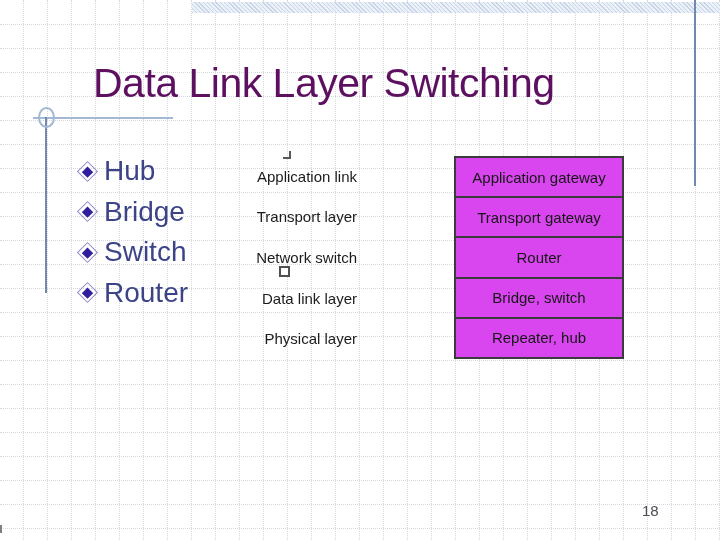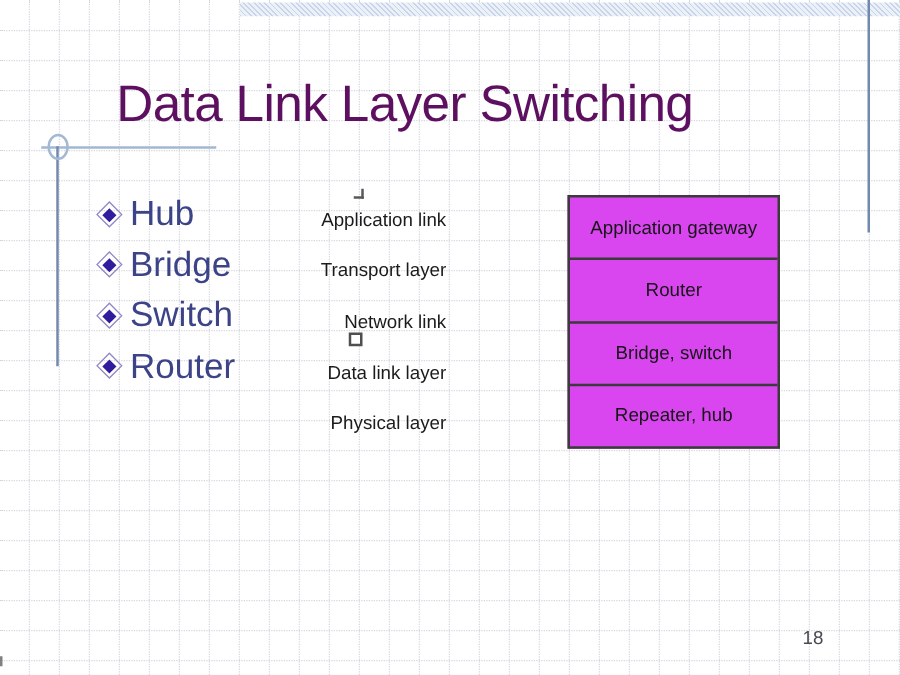--- a/index.html
+++ b/index.html
@@ -175,27 +175,28 @@
     <span class="diamond-outer">
         <span class="diamond-inner"></span>
       </span>
     <span class="bullet-label">Router</span>
   </div>
 </div>
 
 <div class="figure-labels">
   <div class="layer-label">Application link</div>
   <div class="layer-label">Transport layer</div>
-  <div class="layer-label">Network link</div>
+  <div class="layer-label">Network switch</div>
   <div class="layer-label">Data link layer</div>
   <div class="layer-label">Physical layer</div>
 </div>
 
 <div class="device-table">
   <div class="device-row">Application gateway</div>
+  <div class="device-row">Transport gateway</div>
   <div class="device-row">Router</div>
   <div class="device-row">Bridge, switch</div>
   <div class="device-row">Repeater, hub</div>
 </div>
 
 <div class="stray-glyph-a"></div>
 <div class="stray-glyph-b"></div>
 
 <div class="page-number">18</div>
 <div class="corner-tick"></div>

